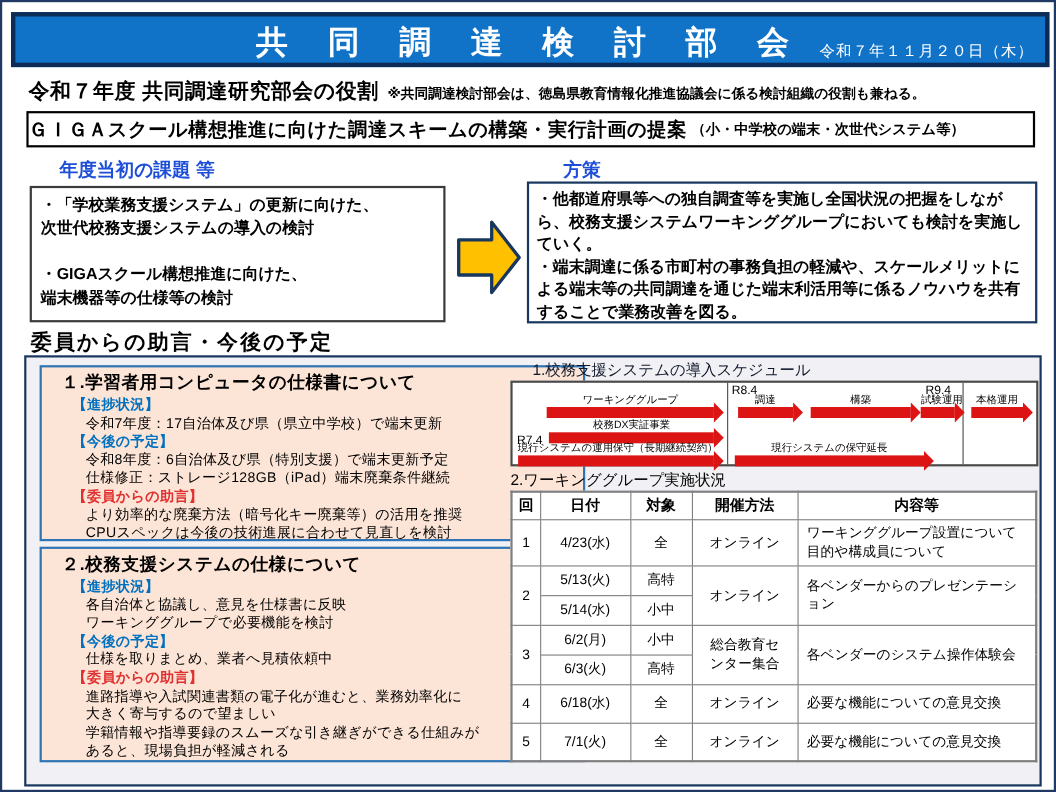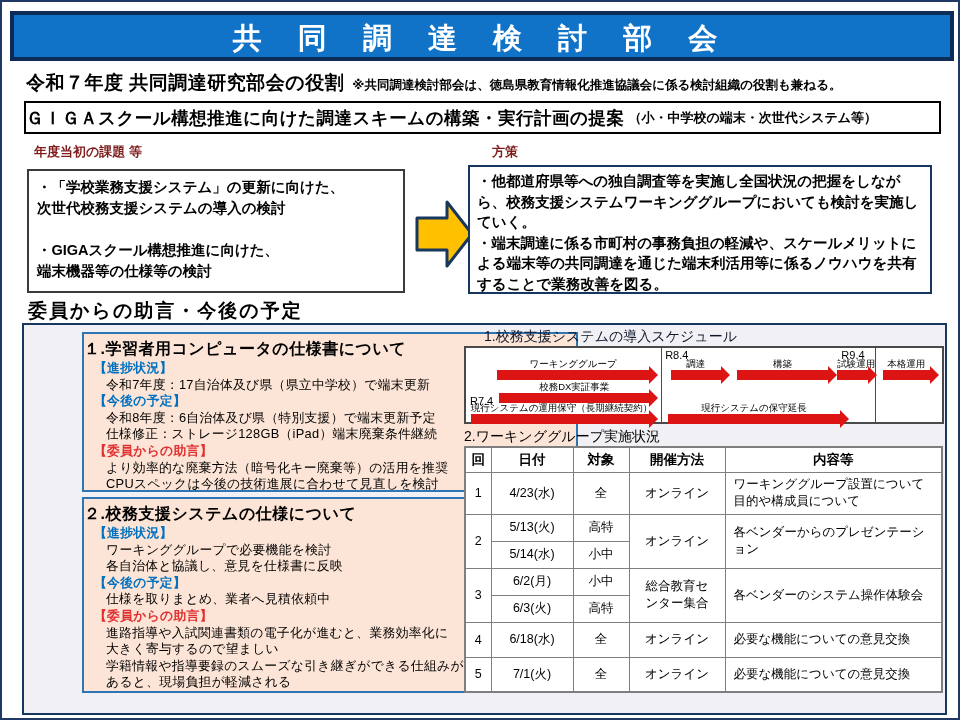--- a/index.html
+++ b/index.html
@@ -18,43 +18,43 @@
   
   .role-row { position:absolute; left:24px; top:68px; width:920px; display:flex; align-items:flex-end; }
   .role-h { font-size:19px; font-weight:bold; color:#000; letter-spacing:0.5px; }
   .role-n { font-size:12.5px; font-weight:bold; color:#000; margin-left:8px; padding-bottom:2px; }
 
   .giga-box { position:absolute; left:22px; top:99px; width:917px; height:33px;
               border:2px solid #000; display:flex; align-items:center; }
   .giga-main { font-size:17.5px; font-weight:bold; letter-spacing:0.5px; }
   .giga-sub  { font-size:13px; font-weight:bold; margin-left:4px; }
 
-  .colhead { position:absolute; font-size:13px; font-weight:bold; color:#7f1d1d; }
+  .colhead { position:absolute; font-size:17px; font-weight:bold; color:#1d4ed8;margin-left:20px; }
   .colhead.l { left:32px; top:141px; }
   .colhead.r { left:490px; top:141px; }
 
   .issues-box { position:absolute; left:25px; top:167px; width:378px; height:124px;
                 border:2px solid #3b3b3b; background:#fff; padding:6px 8px;
                 font-size:14.5px; font-weight:bold; line-height:1.45; }
-  .policy-box { position:absolute; left:466px; top:163px; width:464px; height:129px;
+  .policy-box { position:absolute; left:477px; top:163px; width:464px; height:129px;
                 border:2px solid #17375E; background:#fff; padding:4px 7px;
                 font-size:14.5px; font-weight:bold; line-height:1.42; }
   .pre { white-space:pre-line; }
 
   .flow-arrow { position:absolute; left:413px; top:196px; }
 
   .section-h { position:absolute; left:26px; top:296px; font-size:19px; font-weight:bold;
                letter-spacing:2px; }
 
   
   .bigbox { position:absolute; left:20px; top:321px; width:925px; height:392px;
             border:2px solid #17375E; background:#F1F1F5; }
 
   .panel { position:absolute; left:12px; width:496px; background:#FCE4D6;
-           border:2px solid #2E75B6; padding:4px 6px 2px 0;margin-left:46px; }
+           border:2px solid #2E75B6; padding:4px 6px 2px 18px; }
   .panel.p1 { top:7px;  height:160px; }
   .panel.p2 { top:172px; height:196px; }
   .panel .ptitle { font-size:16px; font-weight:bold; line-height:22px; letter-spacing:0.5px; }
   .panel .ln { font-size:12.8px; line-height:16.6px; letter-spacing:0.3px; color:#000; }
   .panel .lbl-b { color:#0070C0; font-weight:bold; padding-left:10px; }
   .panel .lbl-r { color:#E03030; font-weight:bold; padding-left:10px; }
   .panel .body  { padding-left:22px; }
 
   .sched-h { position:absolute; left:460px; top:3px; font-size:14px; color:#0f172a; }
   .sched-chart { position:absolute; left:440px; top:21px; width:480px; height:78px;
@@ -79,20 +79,21 @@
   .c-no{width:26px;} .c-date{width:82px;} .c-target{width:56px;} .c-method{width:96px;}
   tr.h1{height:42px;} tr.hs{height:27px;} tr.h4{height:35px;} tr.h5{height:35px;}
 </style>
 </head>
 <body>
 
 <div class="slide">
 
   <div class="titlebar">
     <div class="ttl">共 同 調 達 検 討 部 会</div>
+    <div class="dt">令和７年１１月２０日（木）</div>
   </div>
 
   <div class="role-row">
     <span class="role-h">令和７年度 共同調達研究部会の役割</span>
     <span class="role-n">※共同調達検討部会は、徳島県教育情報化推進協議会に係る検討組織の役割も兼ねる。</span>
   </div>
 
   <div class="giga-box">
     <span class="giga-main">ＧＩＧＡスクール構想推進に向けた調達スキームの構築・実行計画の提案</span>
     <span class="giga-sub">（小・中学校の端末・次世代システム等）</span>
@@ -126,22 +127,22 @@
       <div class="ln body">令和8年度：6自治体及び県（特別支援）で端末更新予定</div>
       <div class="ln body">仕様修正：ストレージ128GB（iPad）端末廃棄条件継続</div>
       <div class="ln lbl-r">【委員からの助言】</div>
       <div class="ln body">より効率的な廃棄方法（暗号化キー廃棄等）の活用を推奨</div>
       <div class="ln body">CPUスペックは今後の技術進展に合わせて見直しを検討</div>
     </div>
 
     <div class="panel p2">
       <div class="ptitle">２.校務支援システムの仕様について</div>
       <div class="ln lbl-b">【進捗状況】</div>
+      <div class="ln body">各自治体と協議し、意見を仕様書に反映</div>
       <div class="ln body">ワーキンググループで必要機能を検討</div>
-      <div class="ln body">各自治体と協議し、意見を仕様書に反映</div>
       <div class="ln lbl-b">【今後の予定】</div>
       <div class="ln body">仕様を取りまとめ、業者へ見積依頼中</div>
       <div class="ln lbl-r">【委員からの助言】</div>
       <div class="ln body">進路指導や入試関連書類の電子化が進むと、業務効率化に</div>
       <div class="ln body">大きく寄与するので望ましい</div>
       <div class="ln body">学籍情報や指導要録のスムーズな引き継ぎができる仕組みが</div>
       <div class="ln body">あると、現場負担が軽減される</div>
     </div>
 
     <div class="sched-h">1.校務支援システムの導入スケジュール</div>

